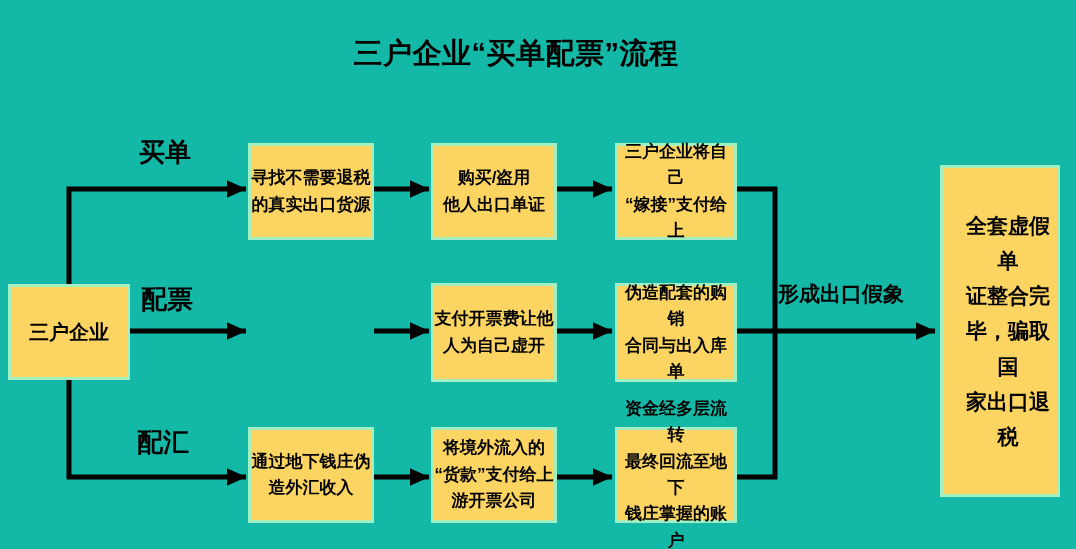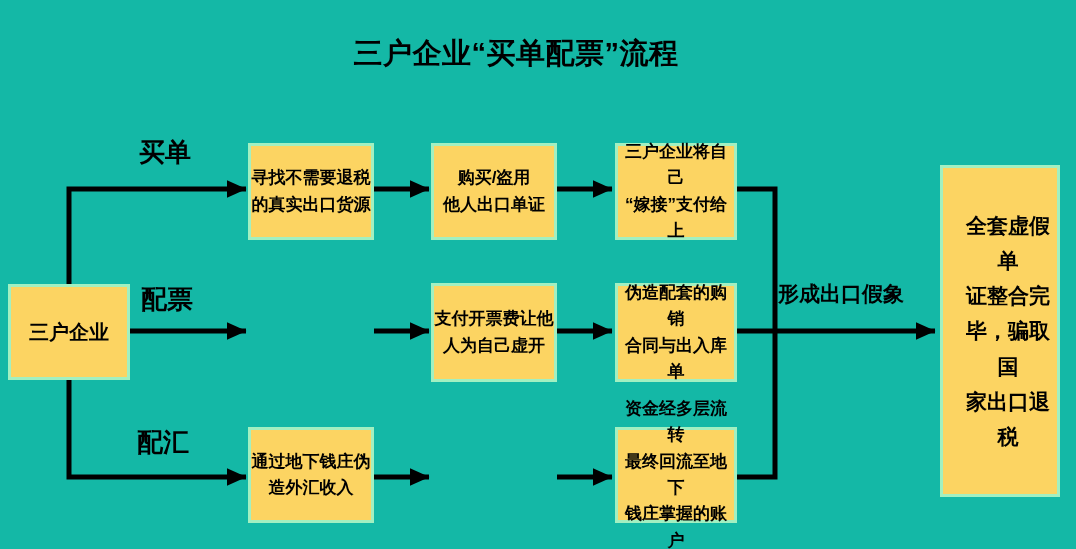--- a/index.html
+++ b/index.html
@@ -96,20 +96,25 @@
   </div>
   <div class="box step r2 c3">
     <span>伪造配套的购销
 合同与出入库单</span>
   </div>
 
   <div class="box step r3 c1">
     <span>通过地下钱庄伪
 造外汇收入</span>
   </div>
+  <div class="box step r3 c2">
+    <span>将境外流入的
+“货款”支付给上
+游开票公司</span>
+  </div>
   <div class="box step r3 c3">
     <span>资金经多层流转
 最终回流至地下
 钱庄掌握的账户</span>
   </div>
 
   <div class="merge-label">形成出口假象</div>
 
   <div class="box result">
     <span>全套虚假单

